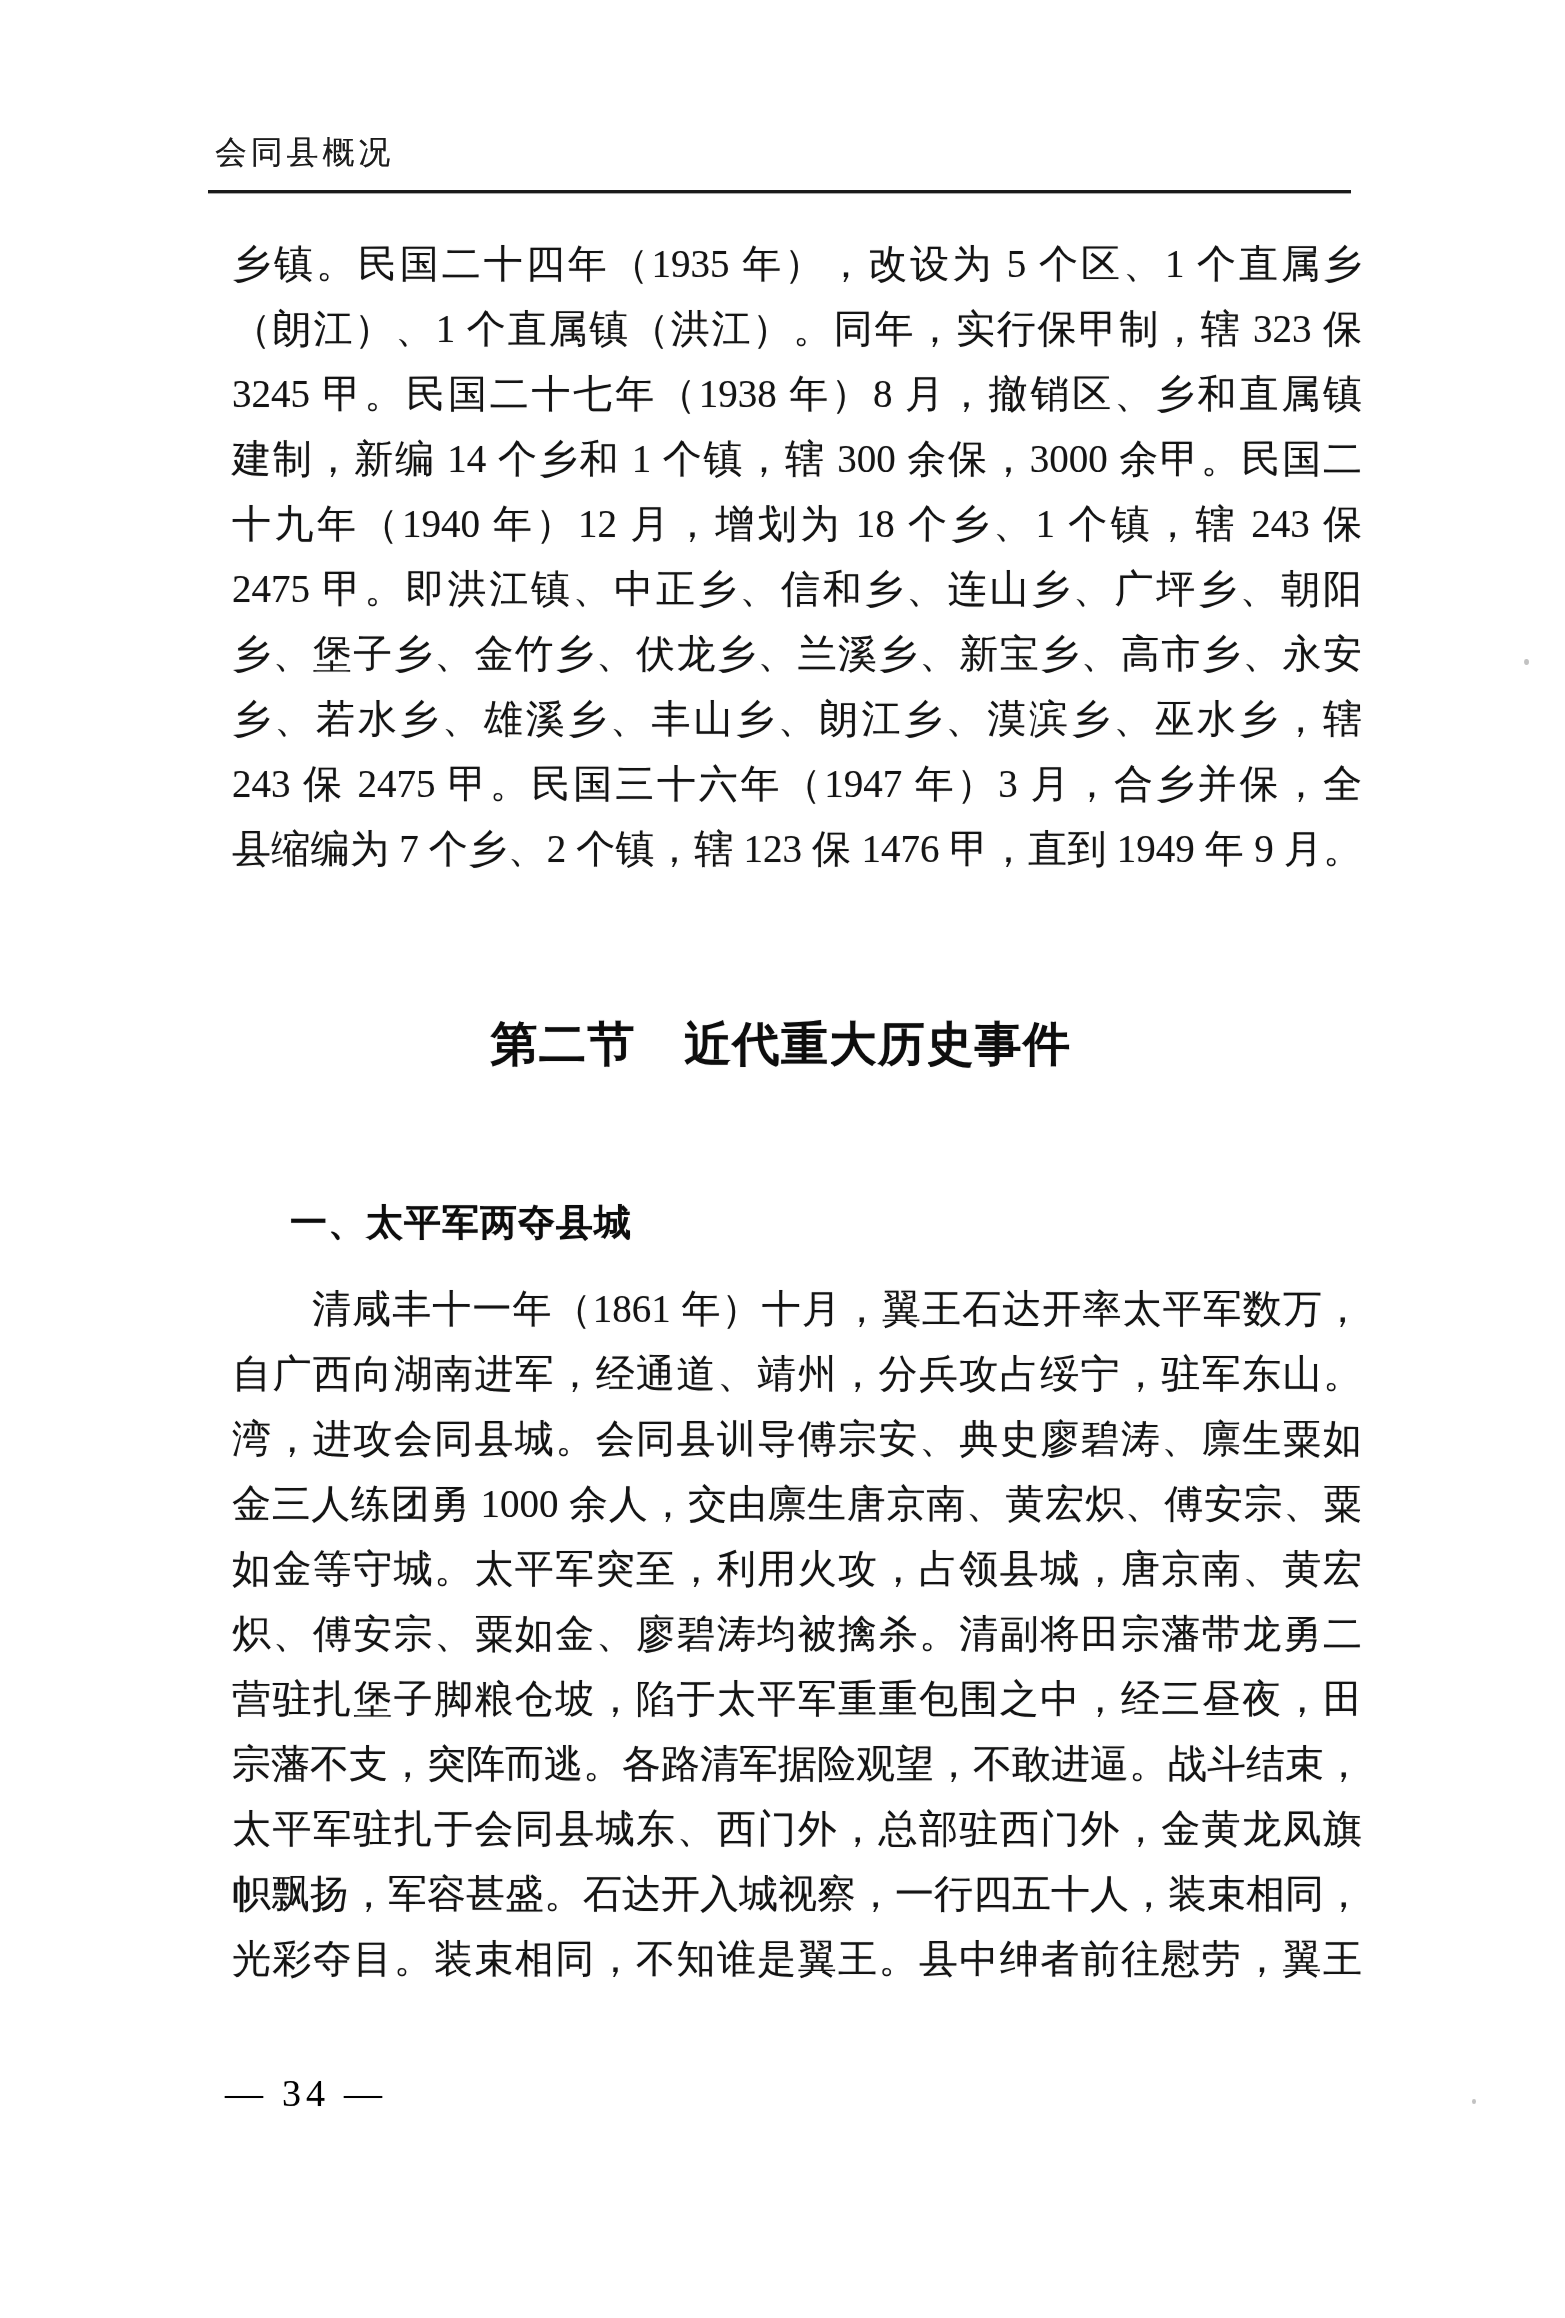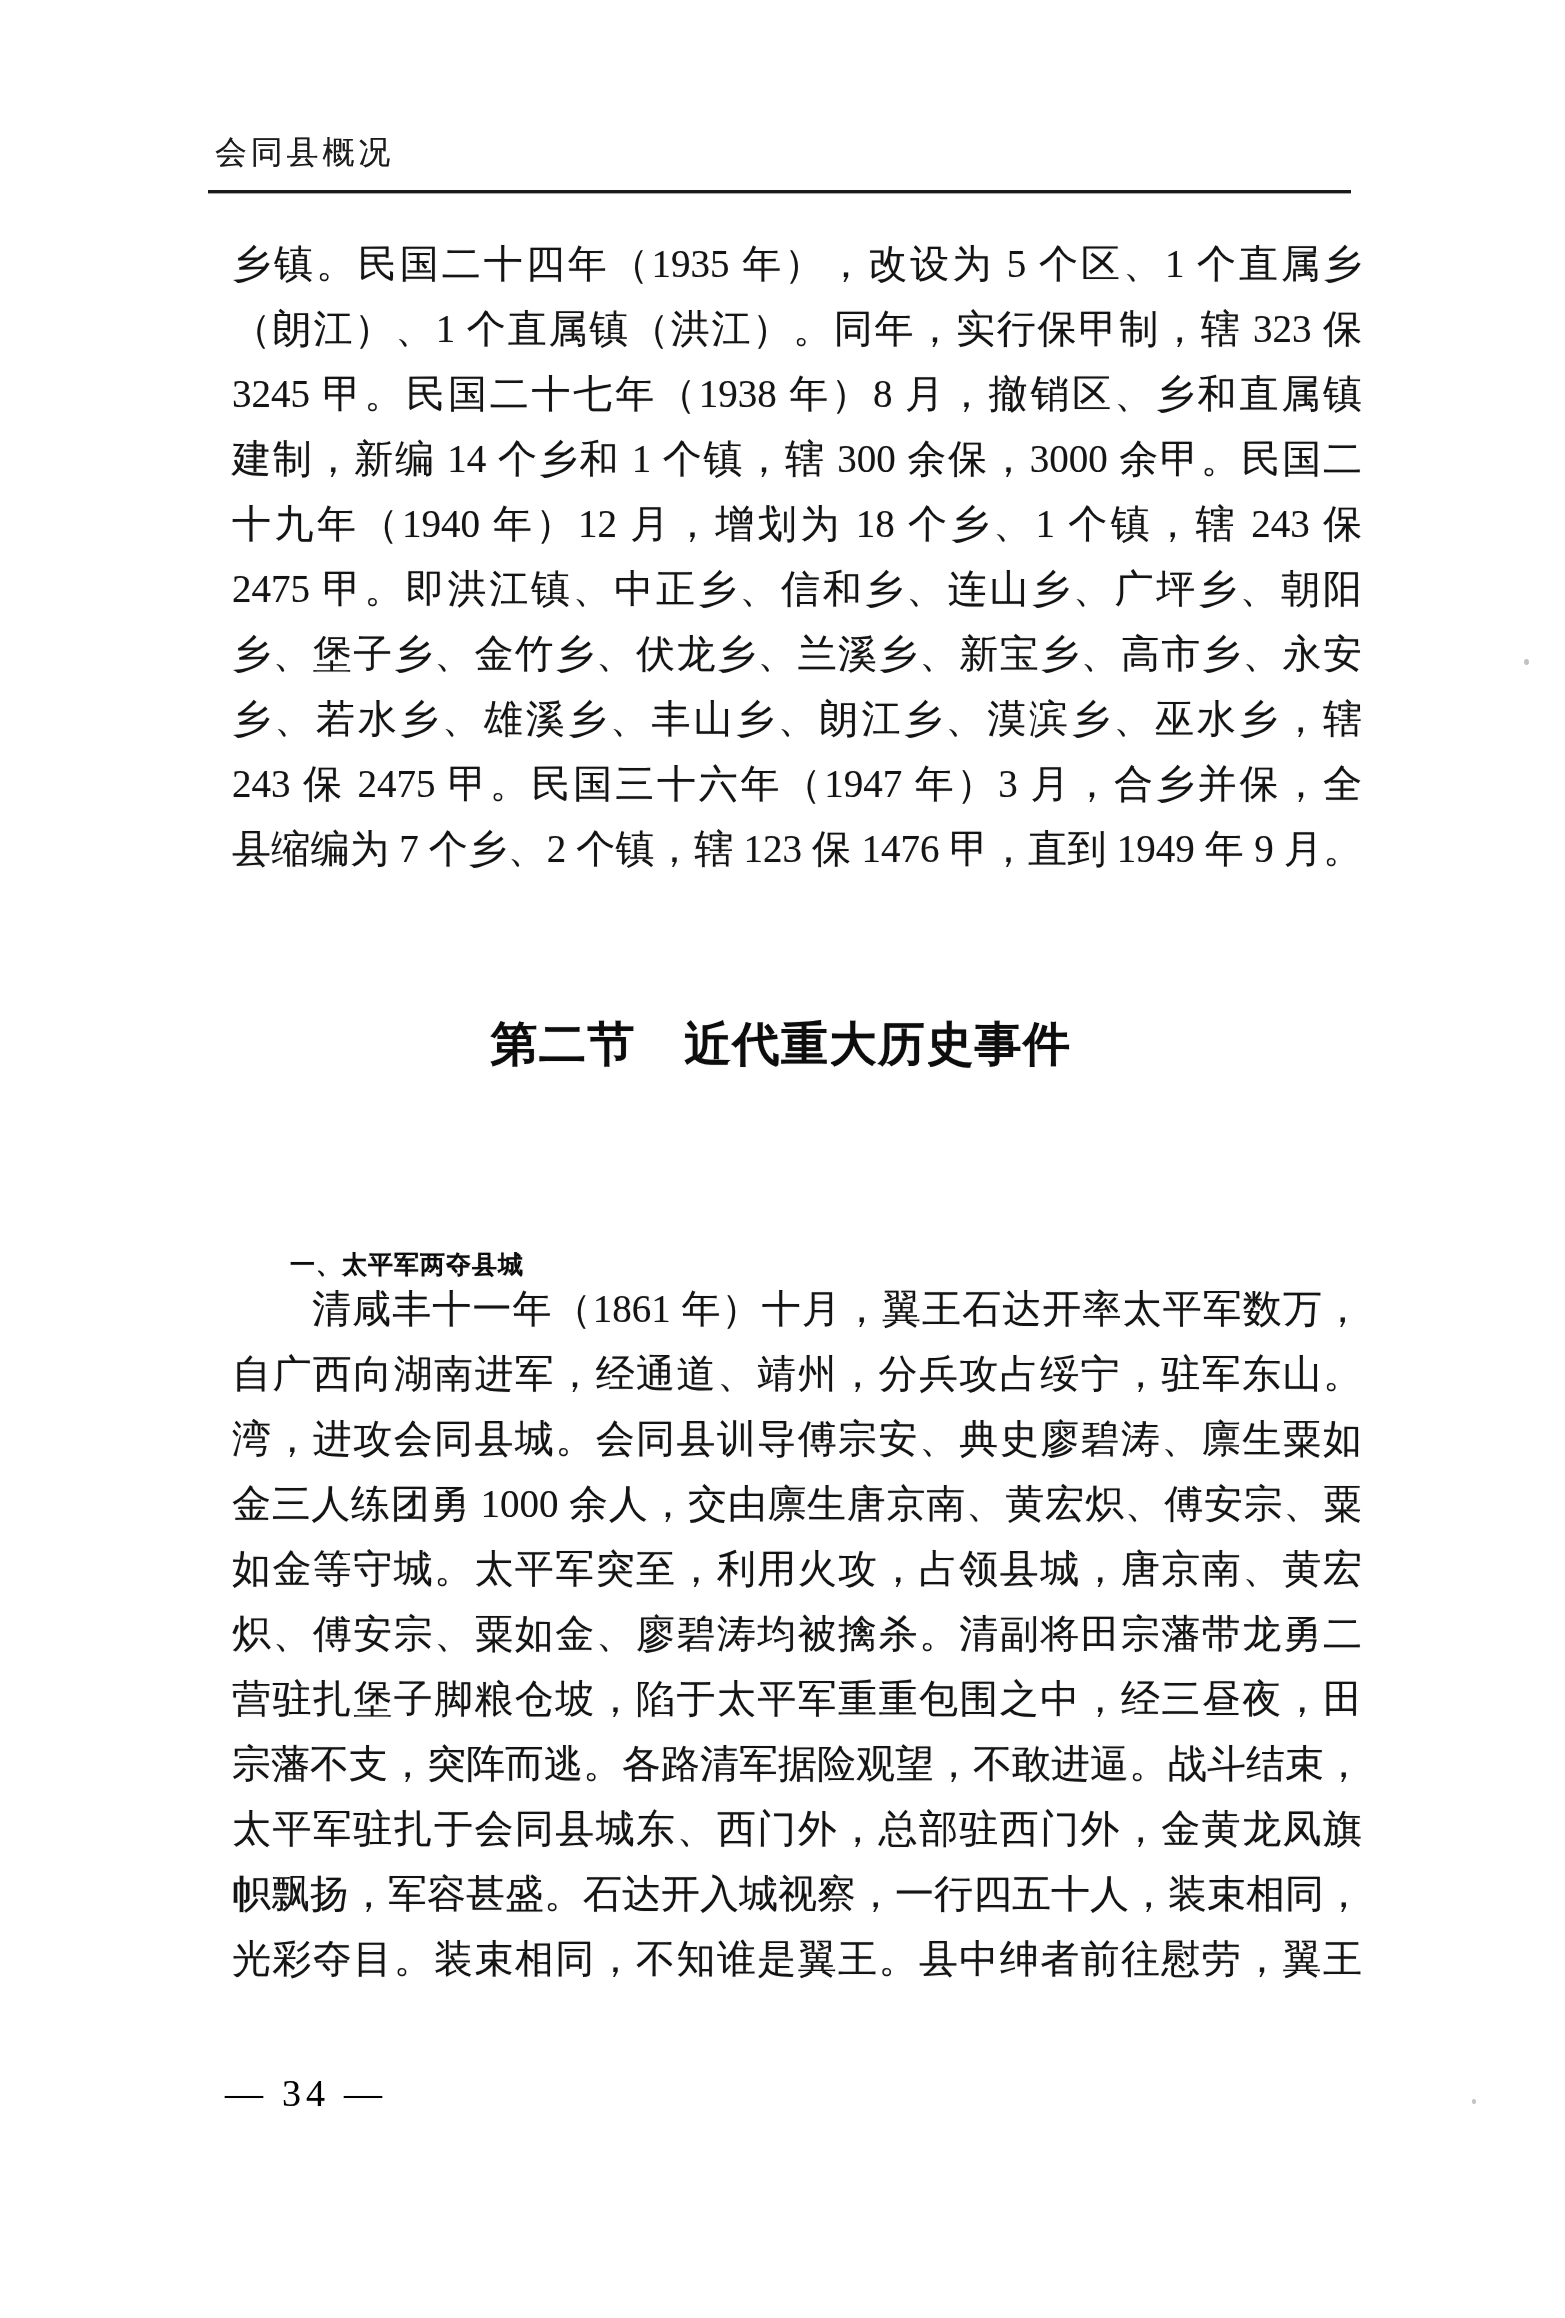--- a/index.html
+++ b/index.html
@@ -66,25 +66,25 @@
     font-weight: bold;
     font-size: 47px;
     line-height: 57px;
     letter-spacing: 1.4px;
     color: #0d0d0d;
     text-shadow: 0 0 1px rgba(0,0,0,0.40);
     white-space: nowrap;
   }
   .subsection-heading {
     position: absolute;
-    top: 1245px;
+    top: 1201px;
     left: 290px;
-    font-family: Liberation Mono, monospace;
+    font-family: Liberation Sans, sans-serif;
     font-weight: bold;
-    font-size: 25px;
+    font-size: 37px;
     line-height: 43px;
     letter-spacing: 1px;
     color: #0d0d0d;
     text-shadow: 0 0 1px rgba(0,0,0,0.40);
     white-space: nowrap;
   }
   .page-number {
     position: absolute;
     top: 2070px;
     left: 225px;

